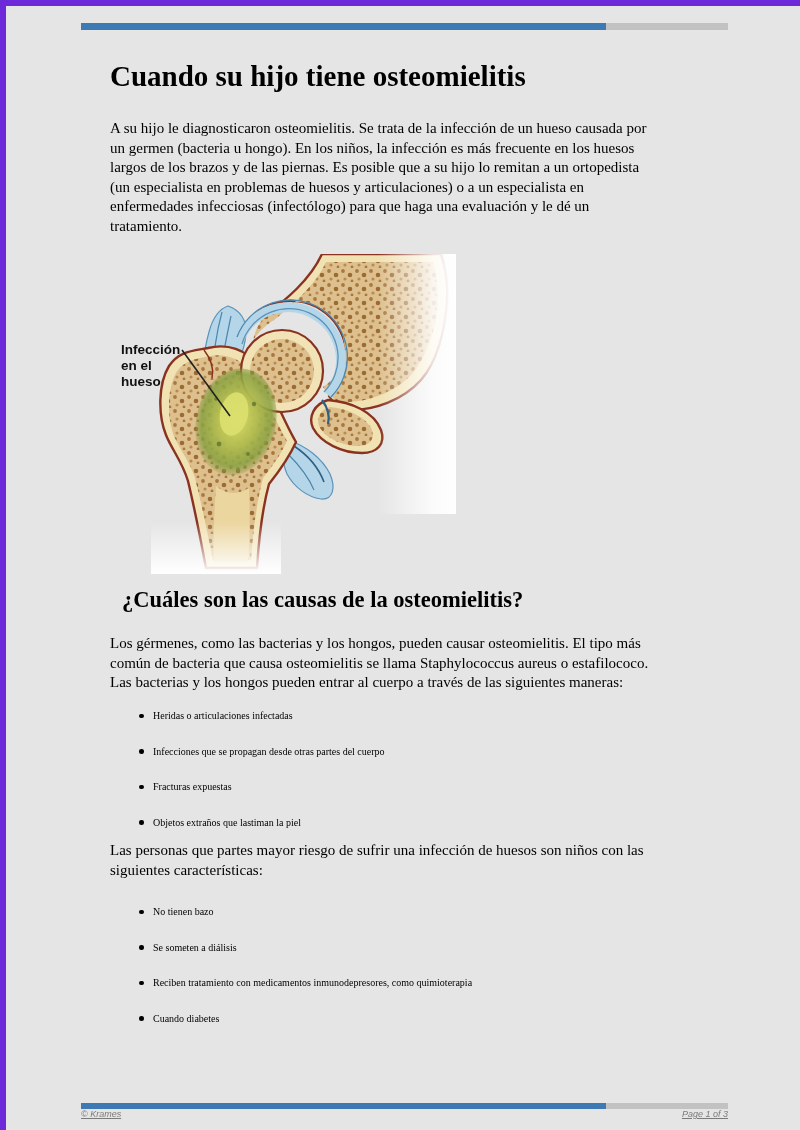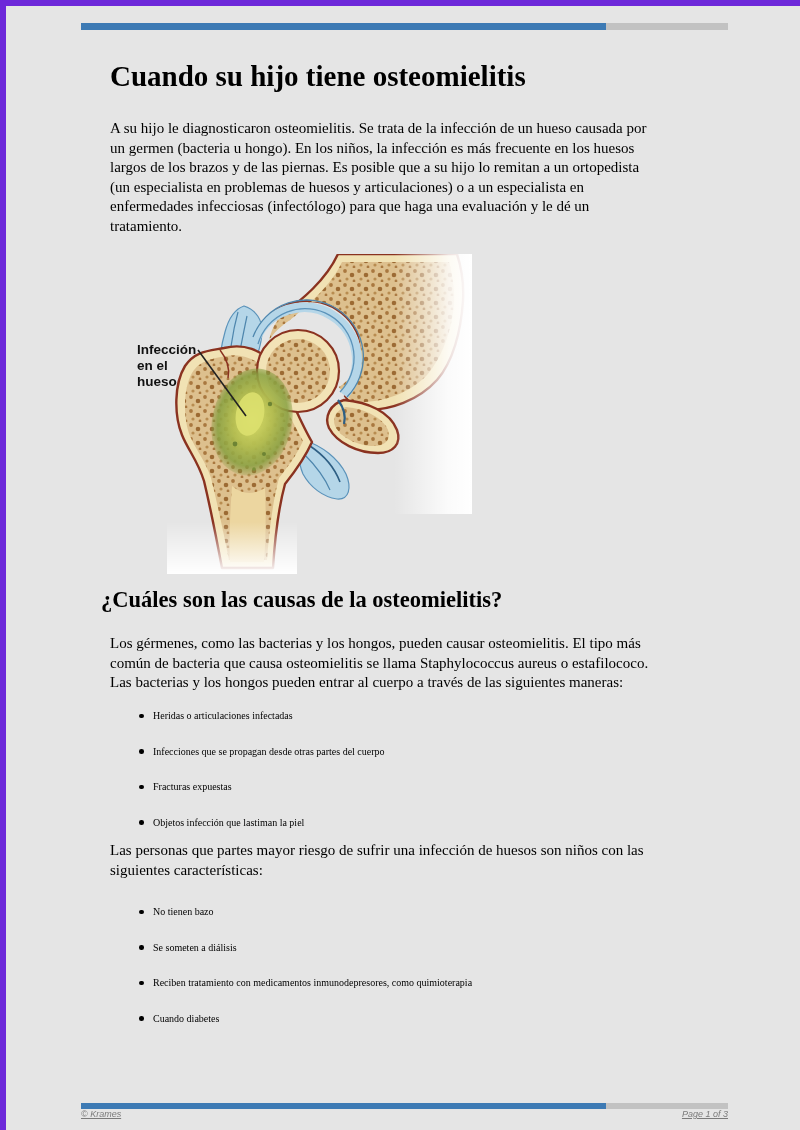--- a/index.html
+++ b/index.html
@@ -24,37 +24,37 @@
   }
   .body-par {
     position:absolute; left:104px; width:600px; margin:0;
     font-size:15px; line-height:19.5px; white-space:pre-line;
   }
   .par-intro { top:113px; }
   .par-causes { top:628px; }
   .par-risk { top:835px; }
 
   .section-heading {
-    position:absolute; left:95px; top:580px; width:620px; margin:0;
+    position:absolute; left:116px; top:580px; width:620px; margin:0;
     font-size:22.5px; font-weight:bold; line-height:27px;
   }
 
   .doc-list {
     position:absolute; left:104px; width:600px; margin:0; padding:0;
     list-style:none; font-size:10px; line-height:19.5px;
   }
   .list-entry-ways { top:700px; }
   .list-risk-factors { top:896px; }
   .doc-list li { position:relative; padding-left:43px; margin-bottom:16px; }
   .doc-list li::before {
     content:""; position:absolute; left:29px; top:7.5px;
     width:4.5px; height:4.5px; border-radius:50%; background:#000;
   }
 
-  .figure-wrap { position:absolute; left:126px; top:248px; width:340px; height:320px; }
+  .figure-wrap { position:absolute; left:110px; top:248px; width:340px; height:320px; }
 
   .footer-row {
     position:absolute; left:75px; top:1103px; width:647px;
     display:flex; justify-content:space-between;
     font-family:"Liberation Sans", sans-serif;
     font-style:italic; font-size:9px; color:#7a7a7a;text-decoration:underline;
   }
 
   svg text.fig-label {
     font-family:"Liberation Sans", sans-serif;
@@ -174,21 +174,21 @@
 Las bacterias y los hongos pueden entrar al cuerpo a través de las siguientes maneras:</p>
 
   <ul class="doc-list list-entry-ways">
 
       <li><span>Heridas o articulaciones infectadas</span></li>
 
       <li><span>Infecciones que se propagan desde otras partes del cuerpo</span></li>
 
       <li><span>Fracturas expuestas</span></li>
 
-      <li><span>Objetos infección que lastiman la piel</span></li>
+      <li><span>Objetos extraños que lastiman la piel</span></li>
     </ul>
 
   <p class="body-par par-risk">Las personas que partes mayor riesgo de sufrir una infección de huesos son niños con las
 siguientes características:</p>
 
   <ul class="doc-list list-risk-factors">
 
       <li><span>No tienen bazo</span></li>
 
       <li><span>Se someten a diálisis</span></li>

